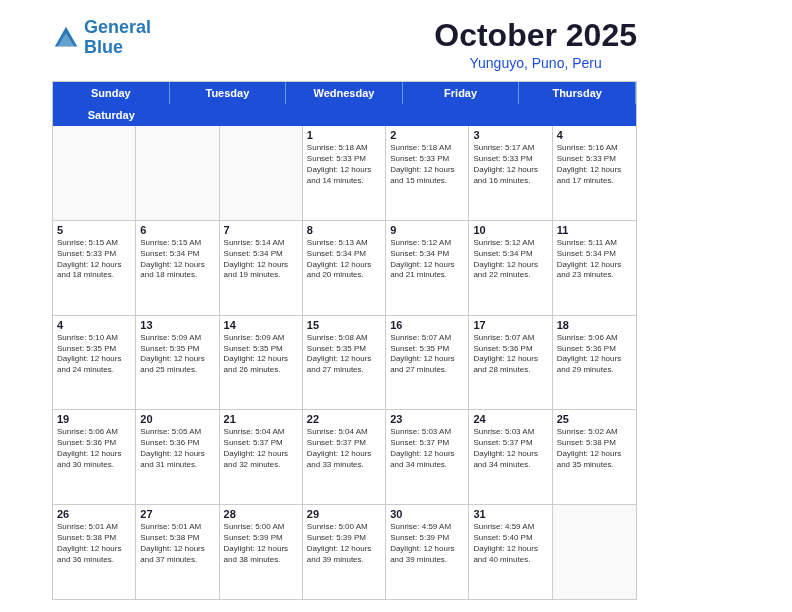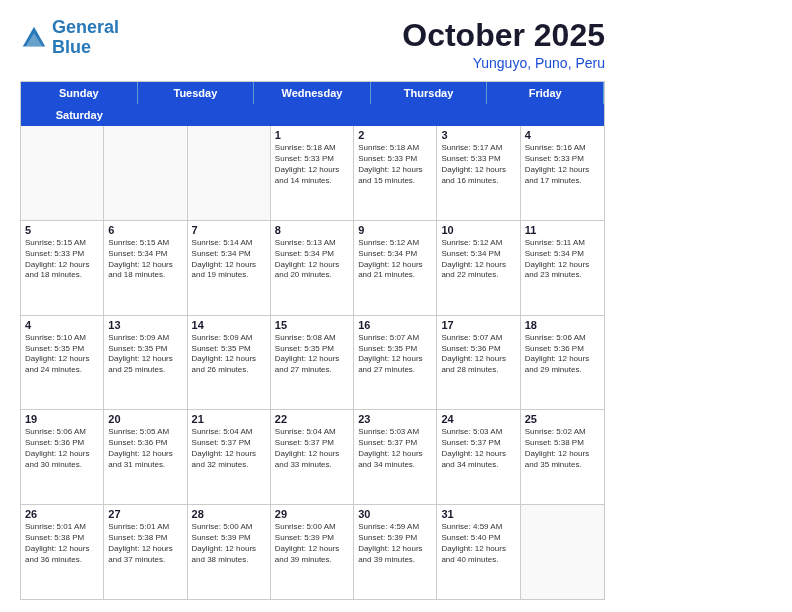--- a/index.html
+++ b/index.html
@@ -9,20 +9,21 @@
       width: 792px;
       height: 612px;
       overflow: hidden;
     }
     .page {
       width: 642px;
       height: 612px;
       padding: 18px 37px 12px 20px;
       display: flex;
       flex-direction: column;
+      margin-left: 32px;
     }
     .header {
       display: flex;
       justify-content: space-between;
       align-items: flex-start;
       margin-bottom: 10px;
     }
     .logo {
       display: flex;
       align-items: center;
@@ -35,21 +36,21 @@
       line-height: 1.1;
     }
     .logo-text span {
       color: #2979b8;
     }
     .logo-icon {
       width: 28px;
       height: 28px;
     }
     .title-block {
-      text-align: right;
+      text-align: center;
     }
     .month-title {
       font-size: 32px;
       font-weight: bold;
       color: #1a1a2e;
       line-height: 1.1;
     }
     .location {
       font-size: 14px;
       color: #1d4ed8;
@@ -136,22 +137,22 @@
       <div class="month-title">October 2025</div>
       <div class="location">Yunguyo, Puno, Peru</div>
     </div>
   </div>
 
   <div class="calendar">
     <div class="day-headers">
     <div class="day-header">Sunday</div>
         <div class="day-header">Tuesday</div>
         <div class="day-header">Wednesday</div>
+        <div class="day-header">Friday</div>
         <div class="day-header">Thursday</div>
-        <div class="day-header">Friday</div>
         <div class="day-header">Saturday</div>
       </div>
     <div class="weeks">
     <div class="week-row">
           <div class="day-cell empty"></div>
           <div class="day-cell empty"></div>
           <div class="day-cell empty"></div>
           <div class="day-cell">
             <div class="day-number">1</div>
             <div class="day-info">Sunrise: 5:18 AM<br>Sunset: 5:33 PM<br>Daylight: 12 hours<br>and 14 minutes.</div>

